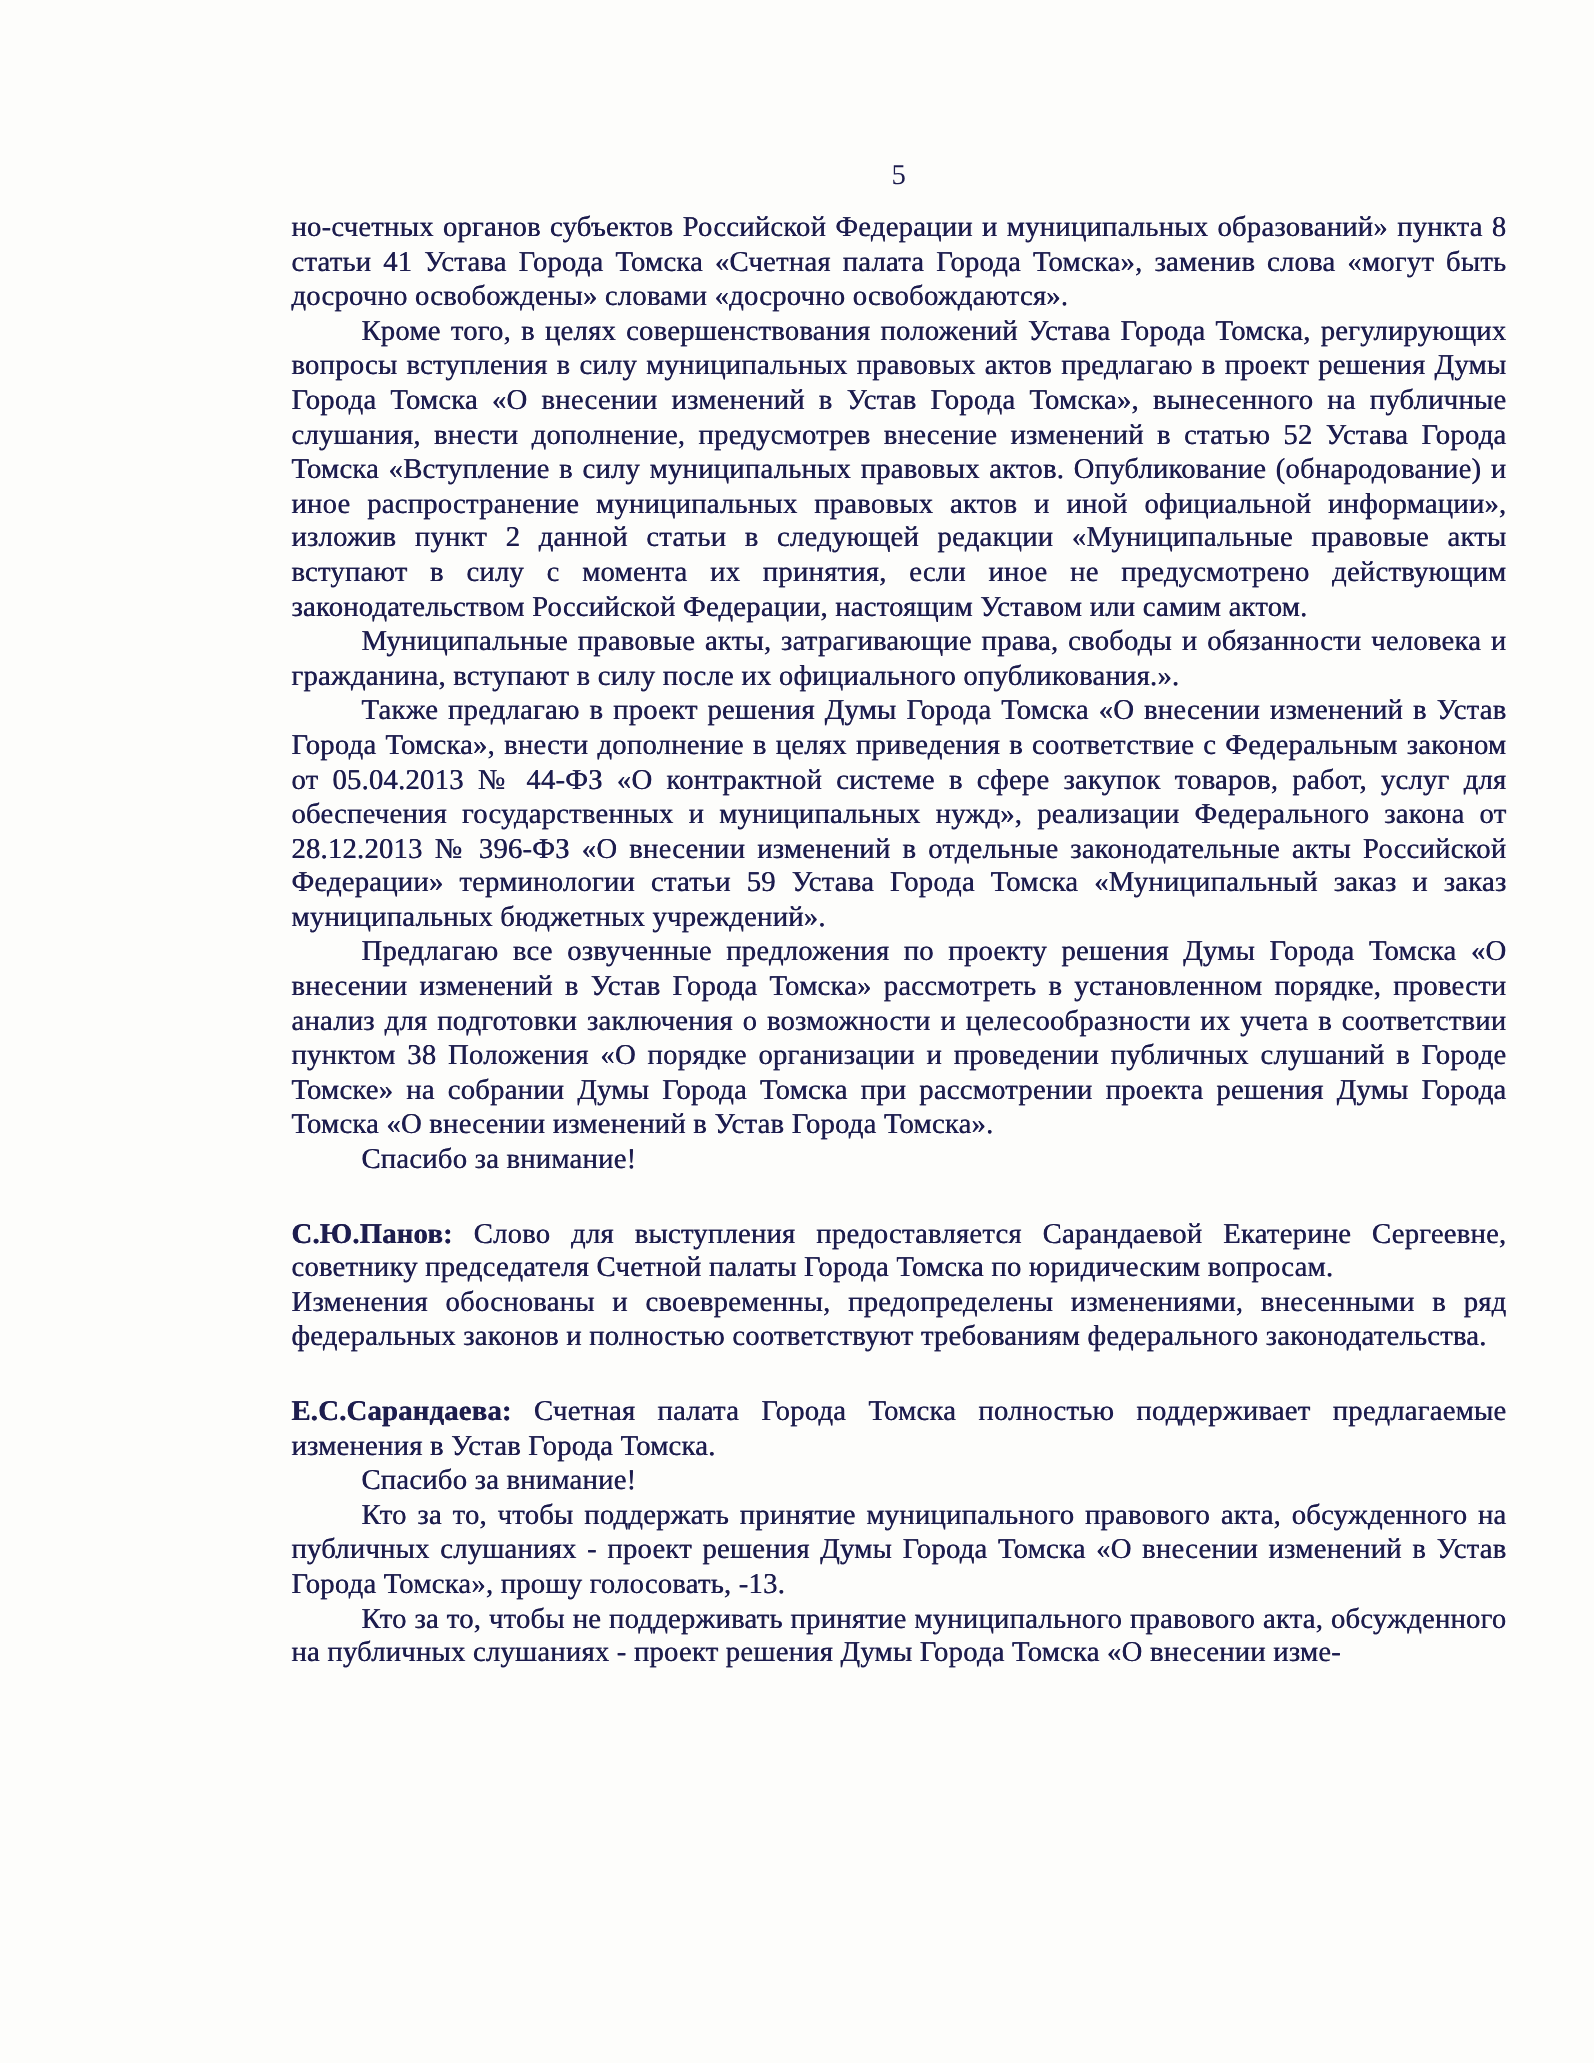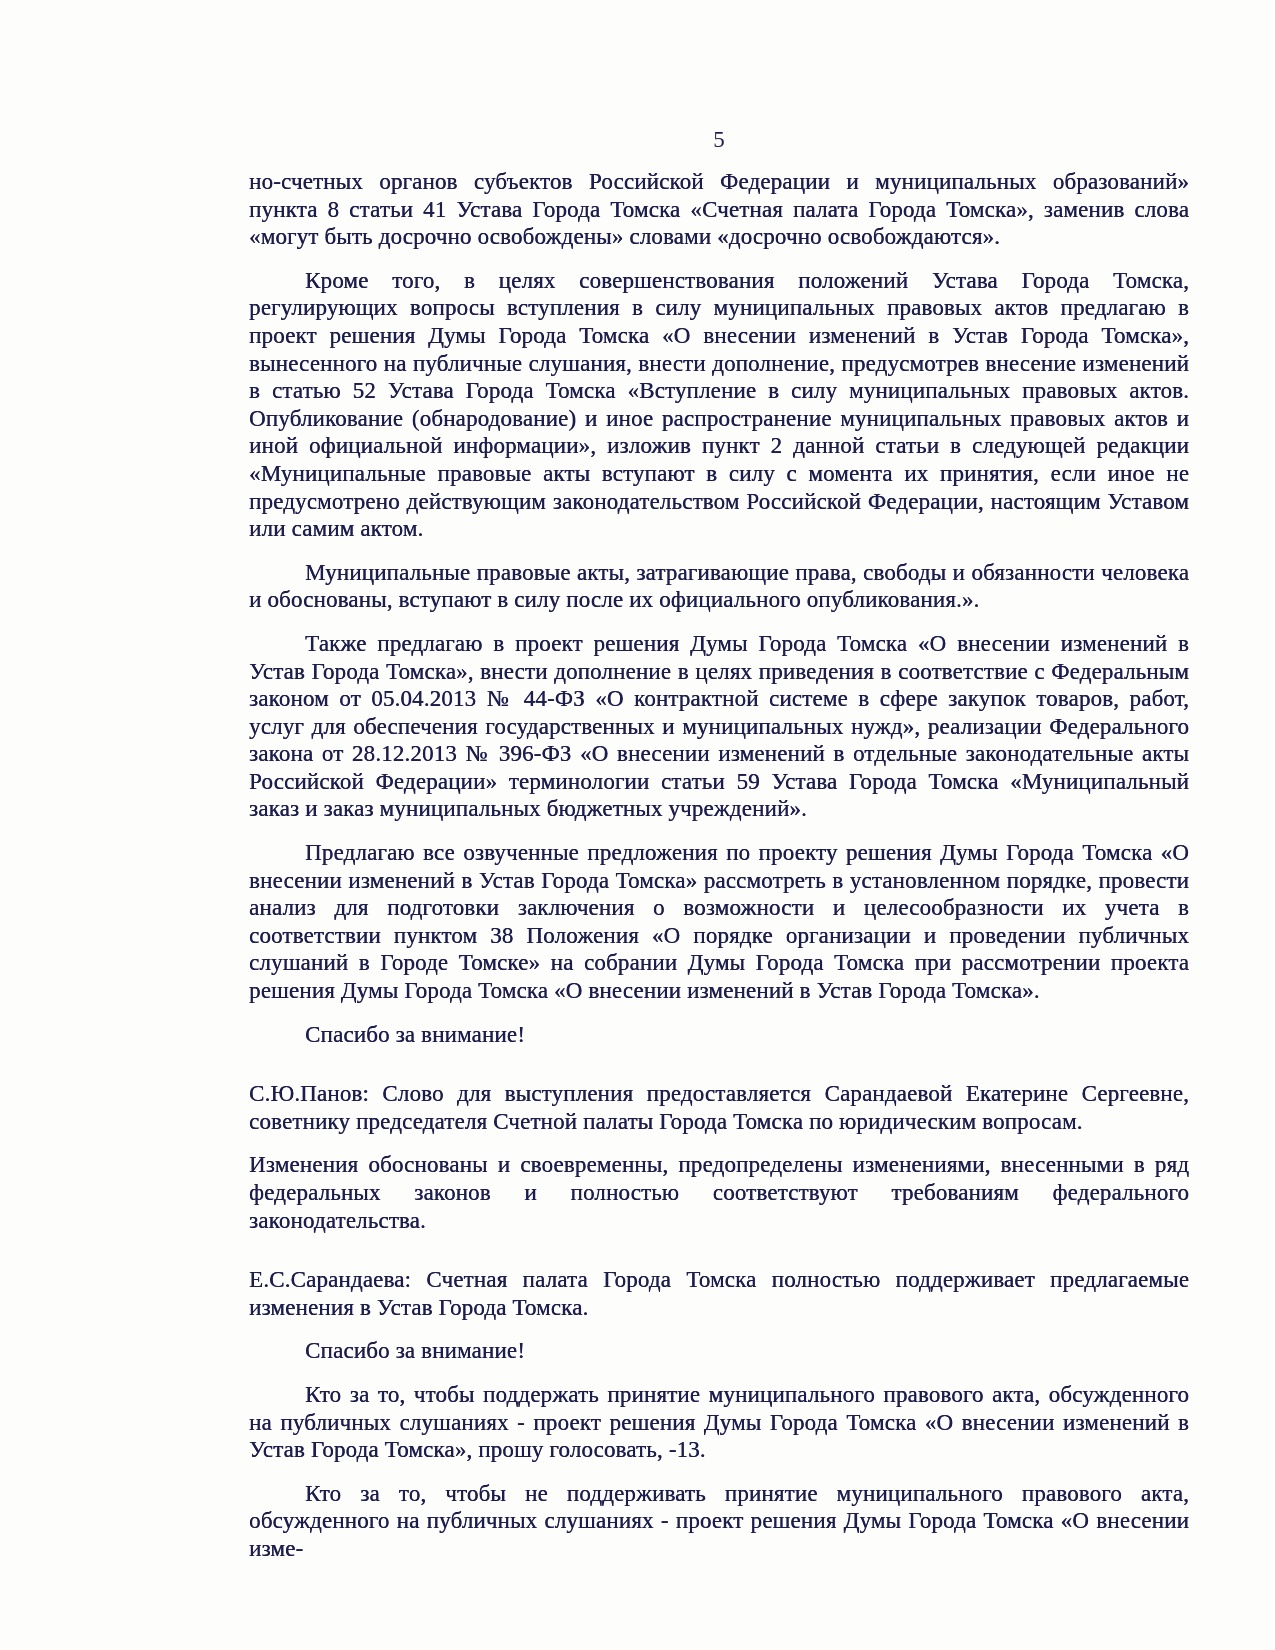--- a/index.html
+++ b/index.html
@@ -19,40 +19,40 @@
     color: #1d1d4e;
     font-family: "Liberation Serif", "DejaVu Serif", serif;
   }
   .page-number {
     text-align: center;
     font-size: 23px;
     line-height: 24px;
     margin: 0 0 16px 0;
   }
   .para {
-    margin: 16px;
+    margin: 0;
     font-size: 23px;
     line-height: 27.6px;
     text-align: justify;
     letter-spacing: 0.15px;
     text-shadow: 0.35px 0 0 currentColor; 
   }
   .para.indent { text-indent: 56px; }
   .para.gap { margin-top: 32px; }
-  .speaker-name { font-weight: 400; }
+  .speaker-name { font-weight: 700; }
 </style>
 </head>
 <body>
 
 <div class="scan-page">
   <div class="page-number">5</div>
   <div id="content">
       <p class="para">но-счетных органов субъектов Российской Федерации и муниципальных образований» пункта 8 статьи 41 Устава Города Томска «Счетная палата Города Томска», заменив слова «могут быть досрочно освобождены» словами «досрочно освобождаются».</p>
       <p class="para indent">Кроме того, в целях совершенствования положений Устава Города Томска, регулирующих вопросы вступления в силу муниципальных правовых актов предлагаю в проект решения Думы Города Томска «О внесении изменений в Устав Города Томска», вынесенного на публичные слушания, внести дополнение, предусмотрев внесение изменений в статью 52 Устава Города Томска «Вступление в силу муниципальных правовых актов. Опубликование (обнародование) и иное распространение муниципальных правовых актов и иной официальной информации», изложив пункт 2 данной статьи в следующей редакции «Муниципальные правовые акты вступают в силу с момента их принятия, если иное не предусмотрено действующим законодательством Российской Федерации, настоящим Уставом или самим актом.</p>
-      <p class="para indent">Муниципальные правовые акты, затрагивающие права, свободы и обязанности человека и обоснованы, вступают в силу после их официального опубликования.».</p>
+      <p class="para indent">Муниципальные правовые акты, затрагивающие права, свободы и обязанности человека и гражданина, вступают в силу после их официального опубликования.».</p>
       <p class="para indent">Также предлагаю в проект решения Думы Города Томска «О внесении изменений в Устав Города Томска», внести дополнение в целях приведения в соответствие с Федеральным законом от 05.04.2013 № 44-ФЗ «О контрактной системе в сфере закупок товаров, работ, услуг для обеспечения государственных и муниципальных нужд», реализации Федерального закона от 28.12.2013 № 396-ФЗ «О внесении изменений в отдельные законодательные акты Российской Федерации» терминологии статьи 59 Устава Города Томска «Муниципальный заказ и заказ муниципальных бюджетных учреждений».</p>
       <p class="para indent">Предлагаю все озвученные предложения по проекту решения Думы Города Томска «О внесении изменений в Устав Города Томска» рассмотреть в установленном порядке, провести анализ для подготовки заключения о возможности и целесообразности их учета в соответствии пунктом 38 Положения «О порядке организации и проведении публичных слушаний в Городе Томске» на собрании Думы Города Томска при рассмотрении проекта решения Думы Города Томска «О внесении изменений в Устав Города Томска».</p>
       <p class="para indent">Спасибо за внимание!</p>
       <p class="para gap"><span class="speaker-name">С.Ю.Панов:</span> Слово для выступления предоставляется Сарандаевой Екатерине Сергеевне, советнику председателя Счетной палаты Города Томска по юридическим вопросам.</p>
       <p class="para">Изменения обоснованы и своевременны, предопределены изменениями, внесенными в ряд федеральных законов и полностью соответствуют требованиям федерального законодательства.</p>
       <p class="para gap"><span class="speaker-name">Е.С.Сарандаева:</span> Счетная палата Города Томска полностью поддерживает предлагаемые изменения в Устав Города Томска.</p>
       <p class="para indent">Спасибо за внимание!</p>
       <p class="para indent">Кто за то, чтобы поддержать принятие муниципального правового акта, обсужденного на публичных слушаниях - проект решения Думы Города Томска «О внесении изменений в Устав Города Томска», прошу голосовать, -13.</p>
       <p class="para indent">Кто за то, чтобы не поддерживать принятие муниципального правового акта, обсужденного на публичных слушаниях - проект решения Думы Города Томска «О внесении изме-</p>
     </div>

